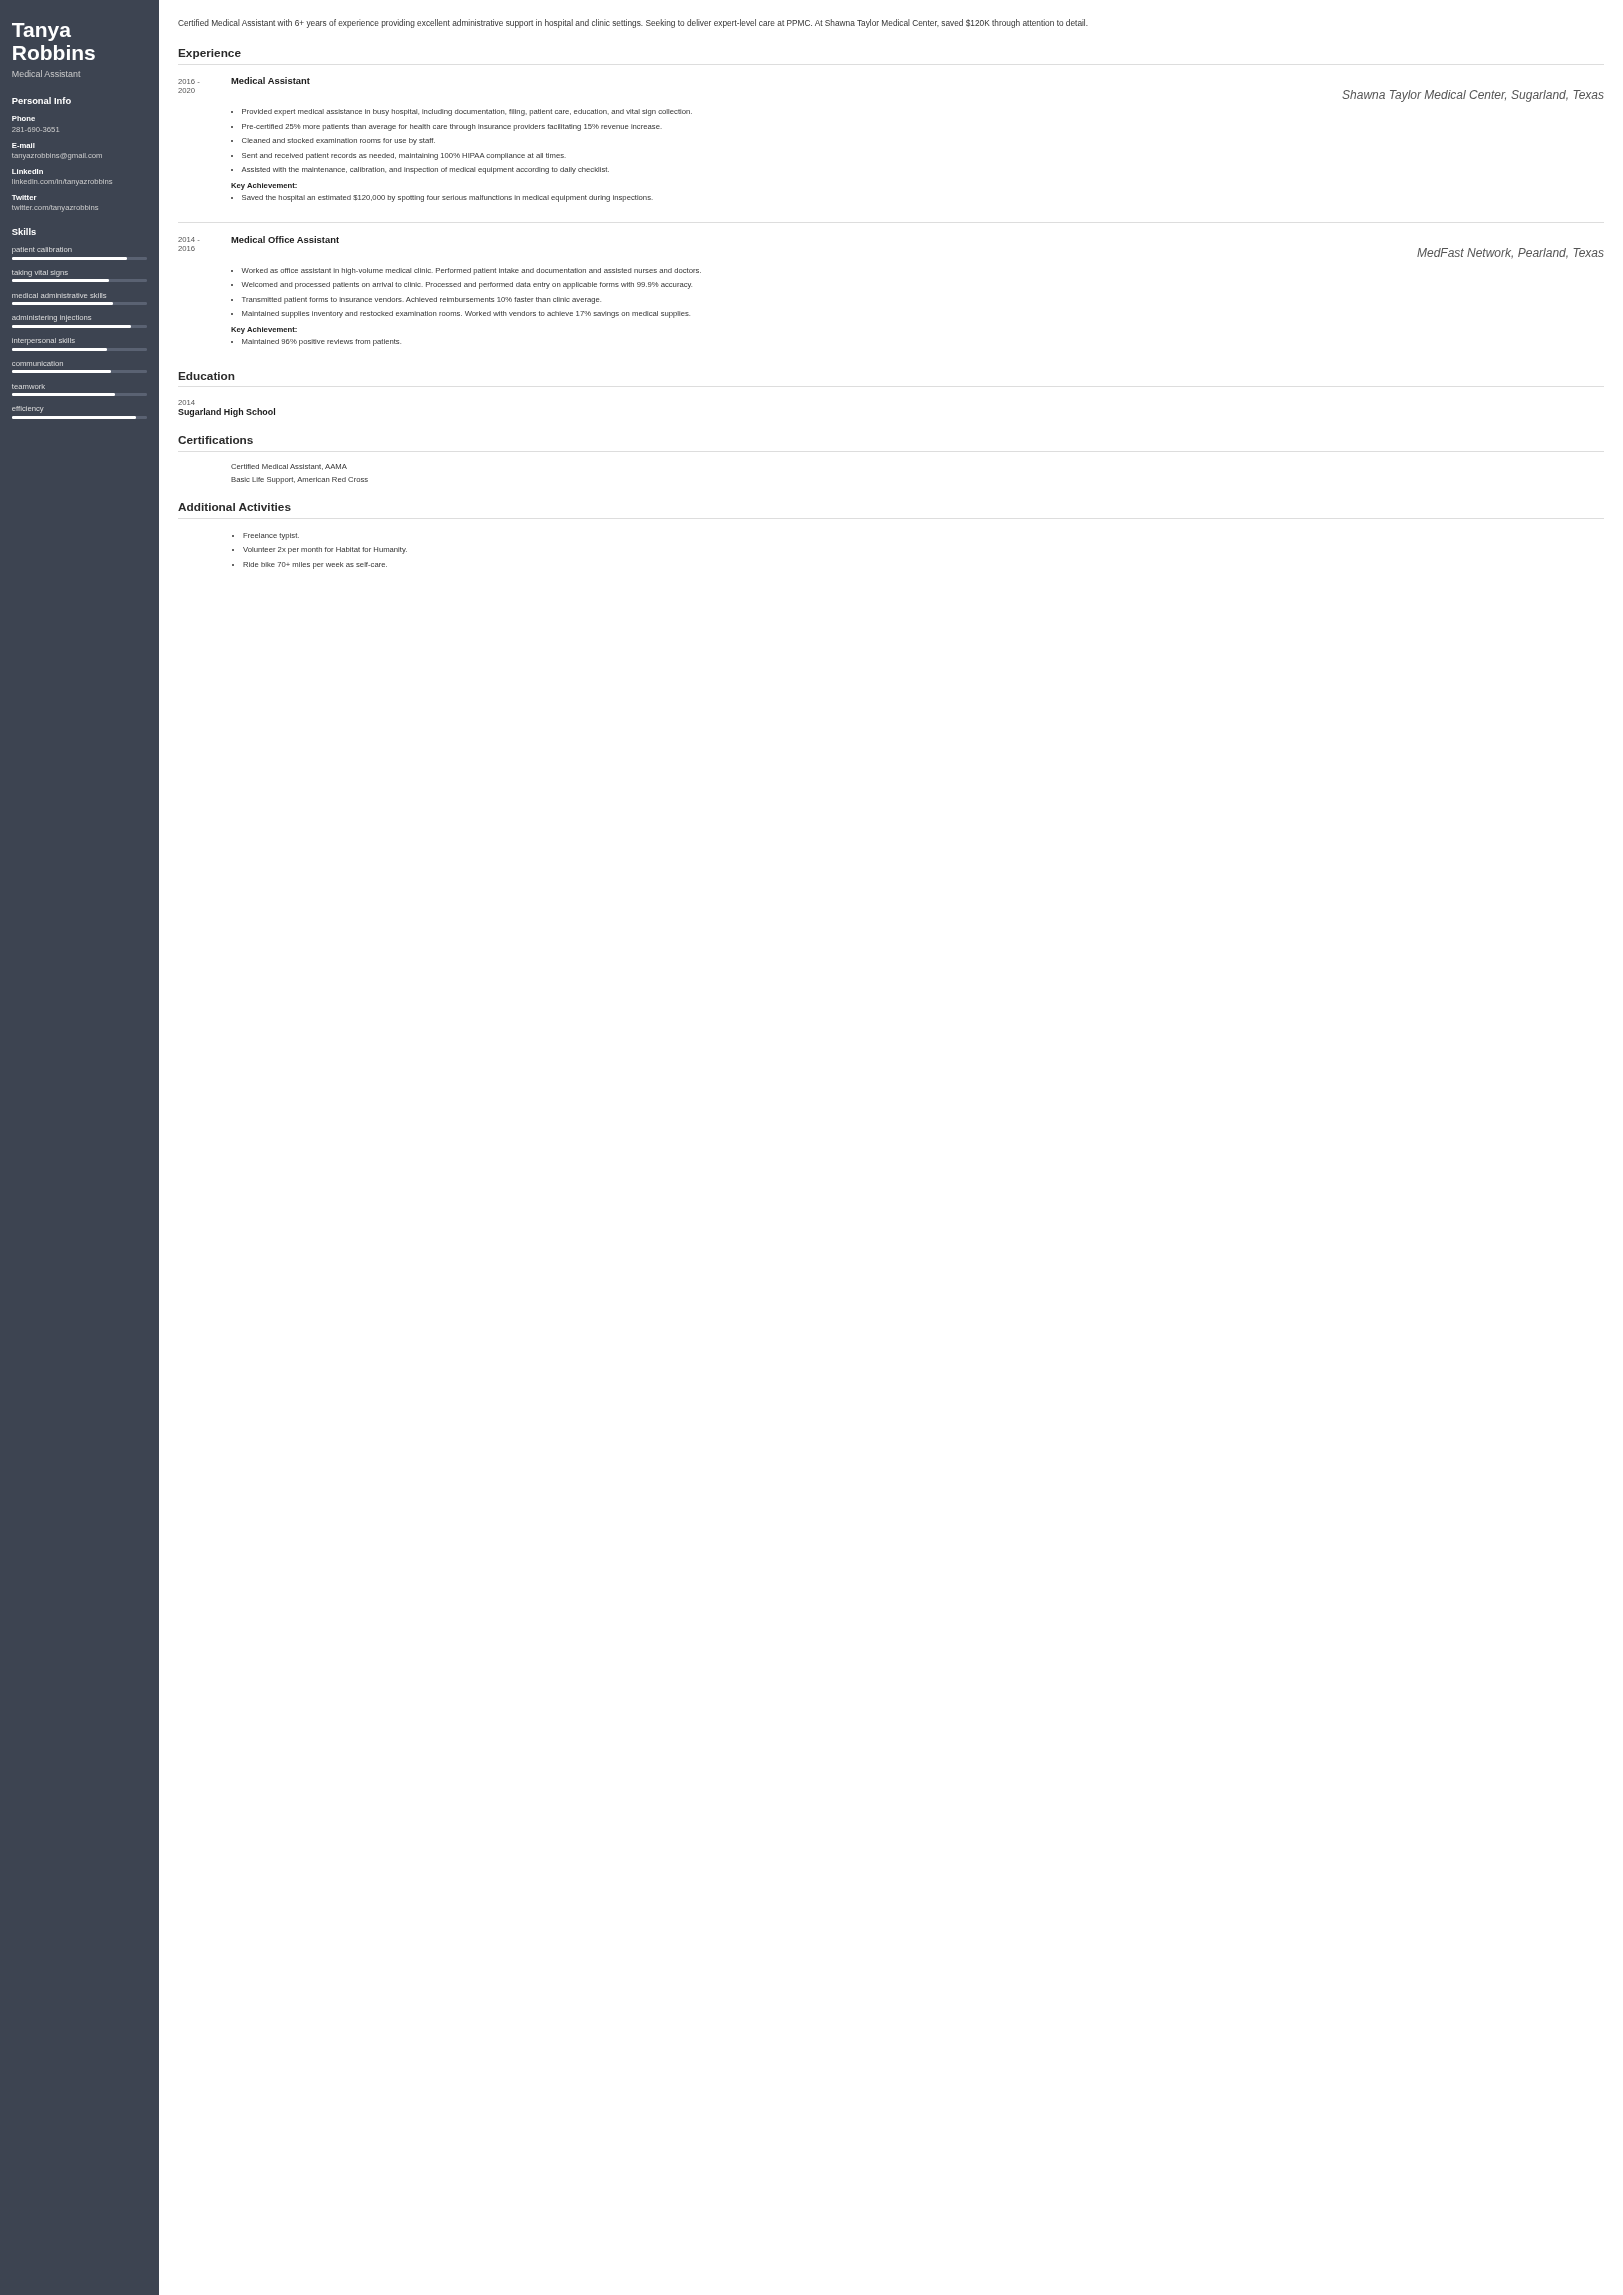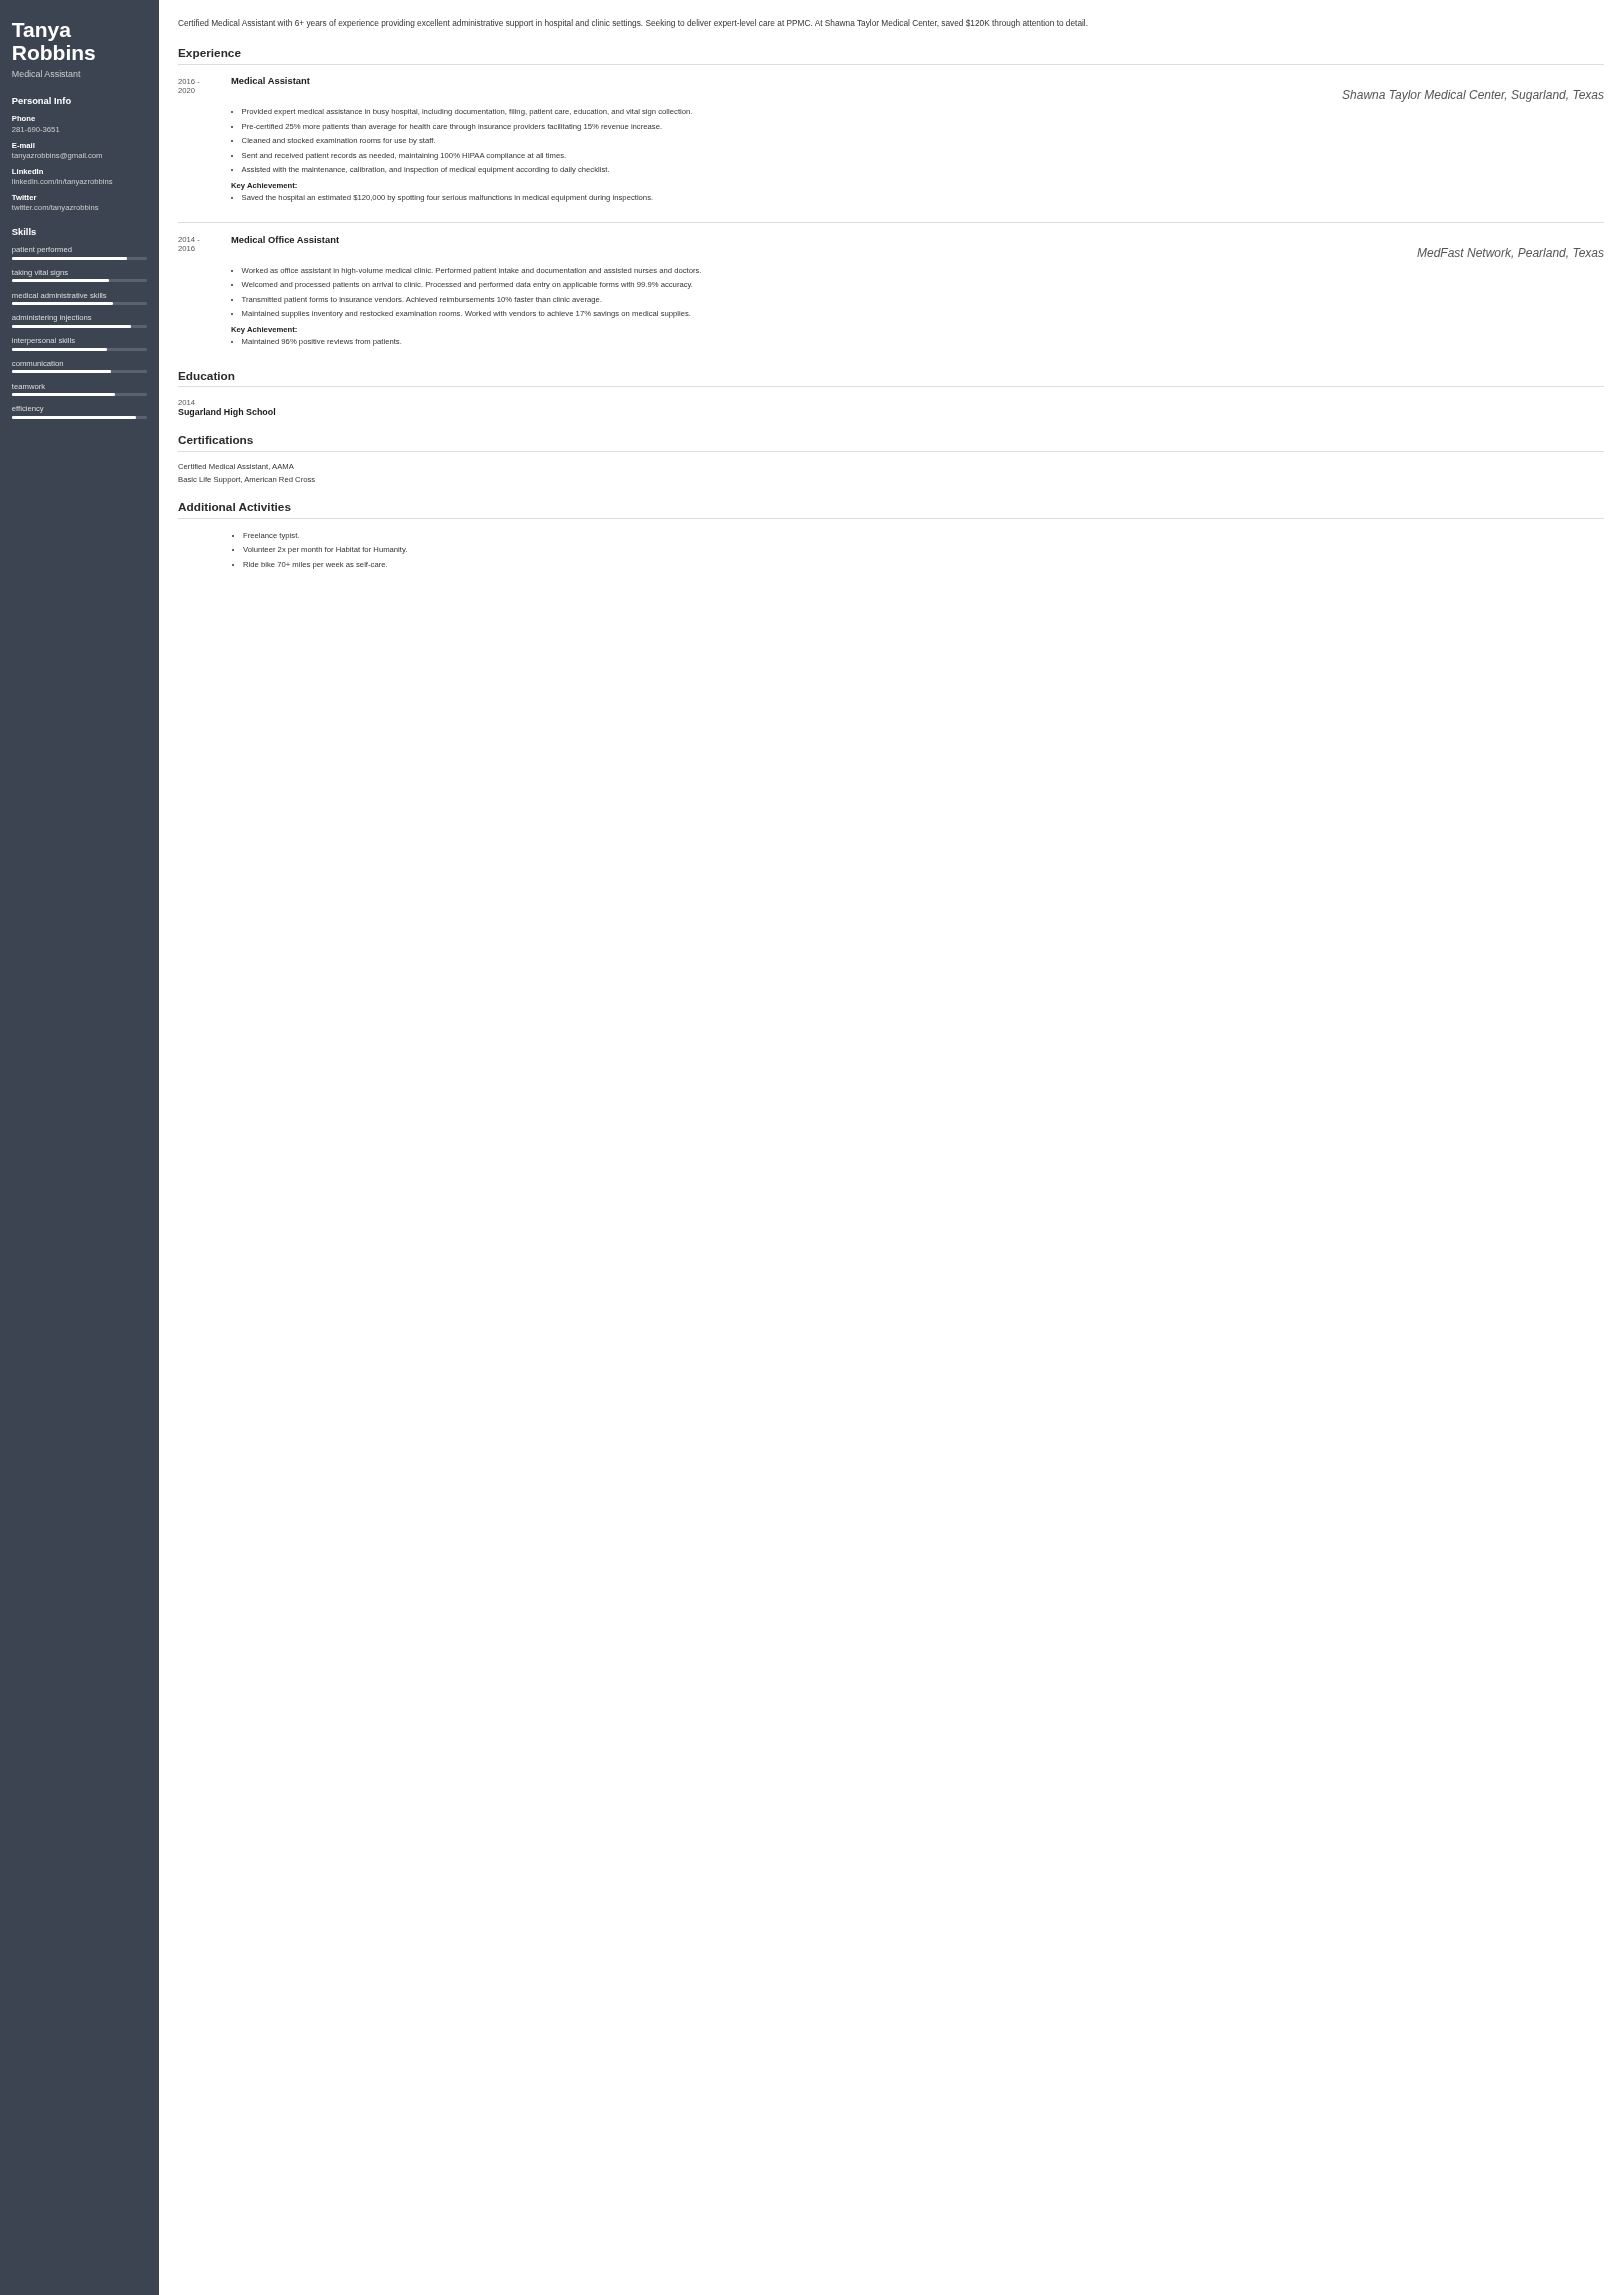--- a/index.html
+++ b/index.html
@@ -181,21 +181,20 @@
 
     .edu-school {
       font-size: 8.9px;
       font-weight: bold;
       color: #1a1a1a;
     }
 
     .cert-entry {
       display: flex;
       margin-bottom: 3.5px;
-      flex-direction: column;
     }
 
     .cert-spacer {
       min-width: 53px;
     }
 
     .cert-text {
       font-size: 7.7px;
       color: #333;
     }
@@ -238,21 +237,21 @@
   <div class="info-label">LinkedIn</div>
   <div class="info-value">linkedin.com/in/tanyazrobbins</div>
 
   <div class="info-label">Twitter</div>
   <div class="info-value">twitter.com/tanyazrobbins</div>
 
   <div class="skills-section">
     <div class="sidebar-section-title">Skills</div>
     <div id="skills-container">
         <div class="skill-item">
-    <div class="skill-name">patient performed</div>
+    <div class="skill-name">patient calibration</div>
     <div class="skill-bar-bg">
       <div class="skill-bar-fill" style="width:85%"></div>
     </div>
   </div>
         <div class="skill-item">
     <div class="skill-name">taking vital signs</div>
     <div class="skill-bar-bg">
       <div class="skill-bar-fill" style="width:72%"></div>
     </div>
   </div>

